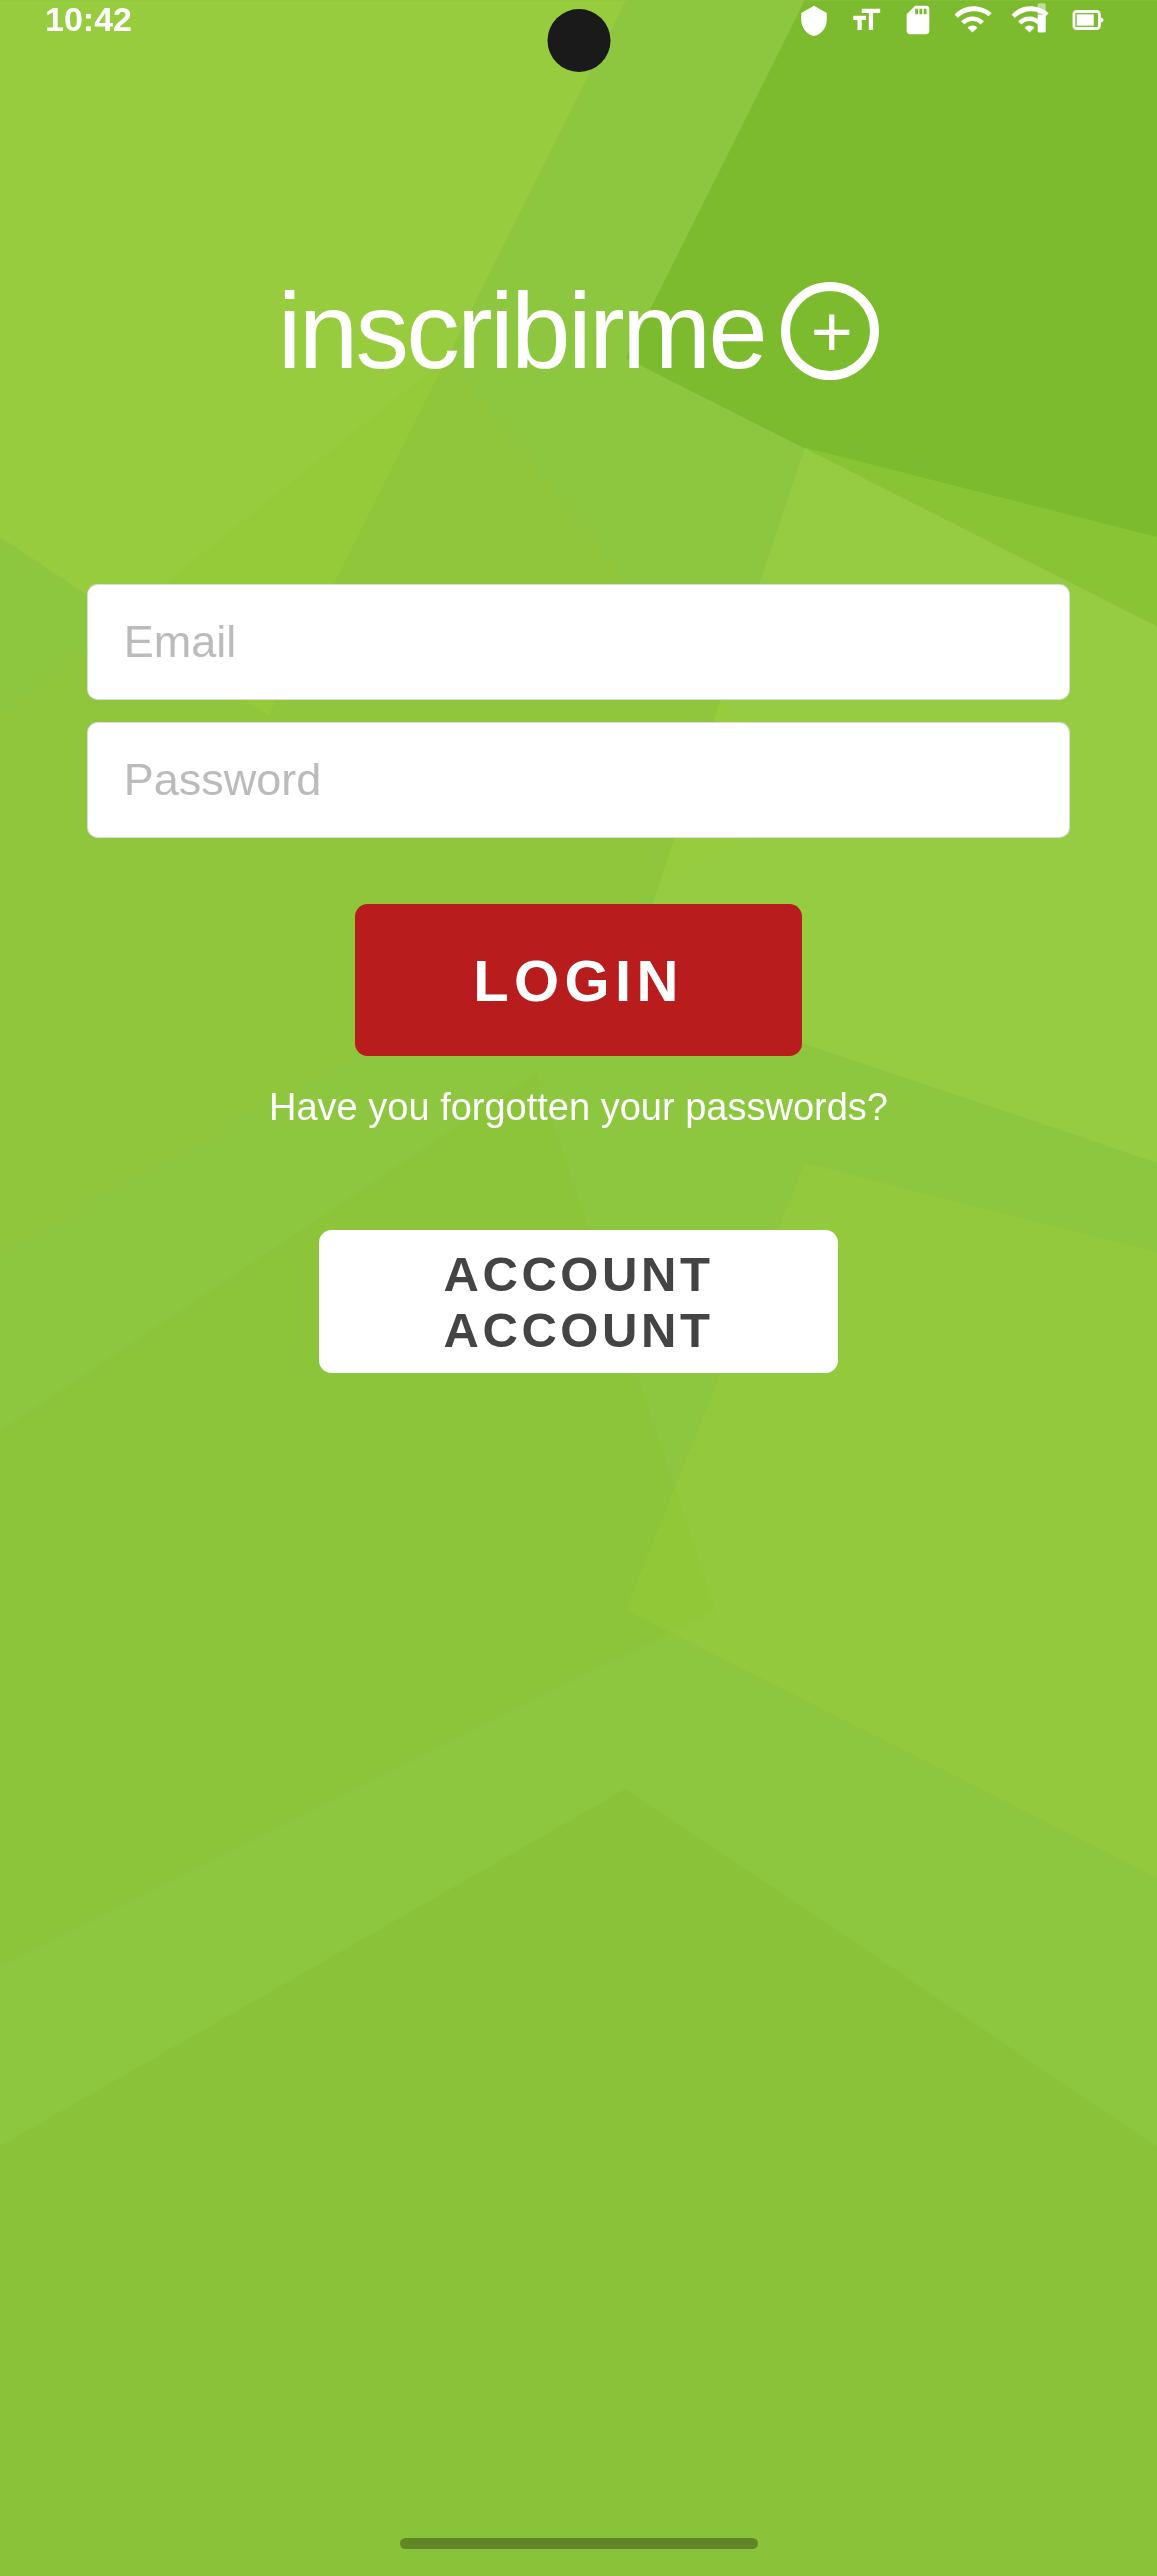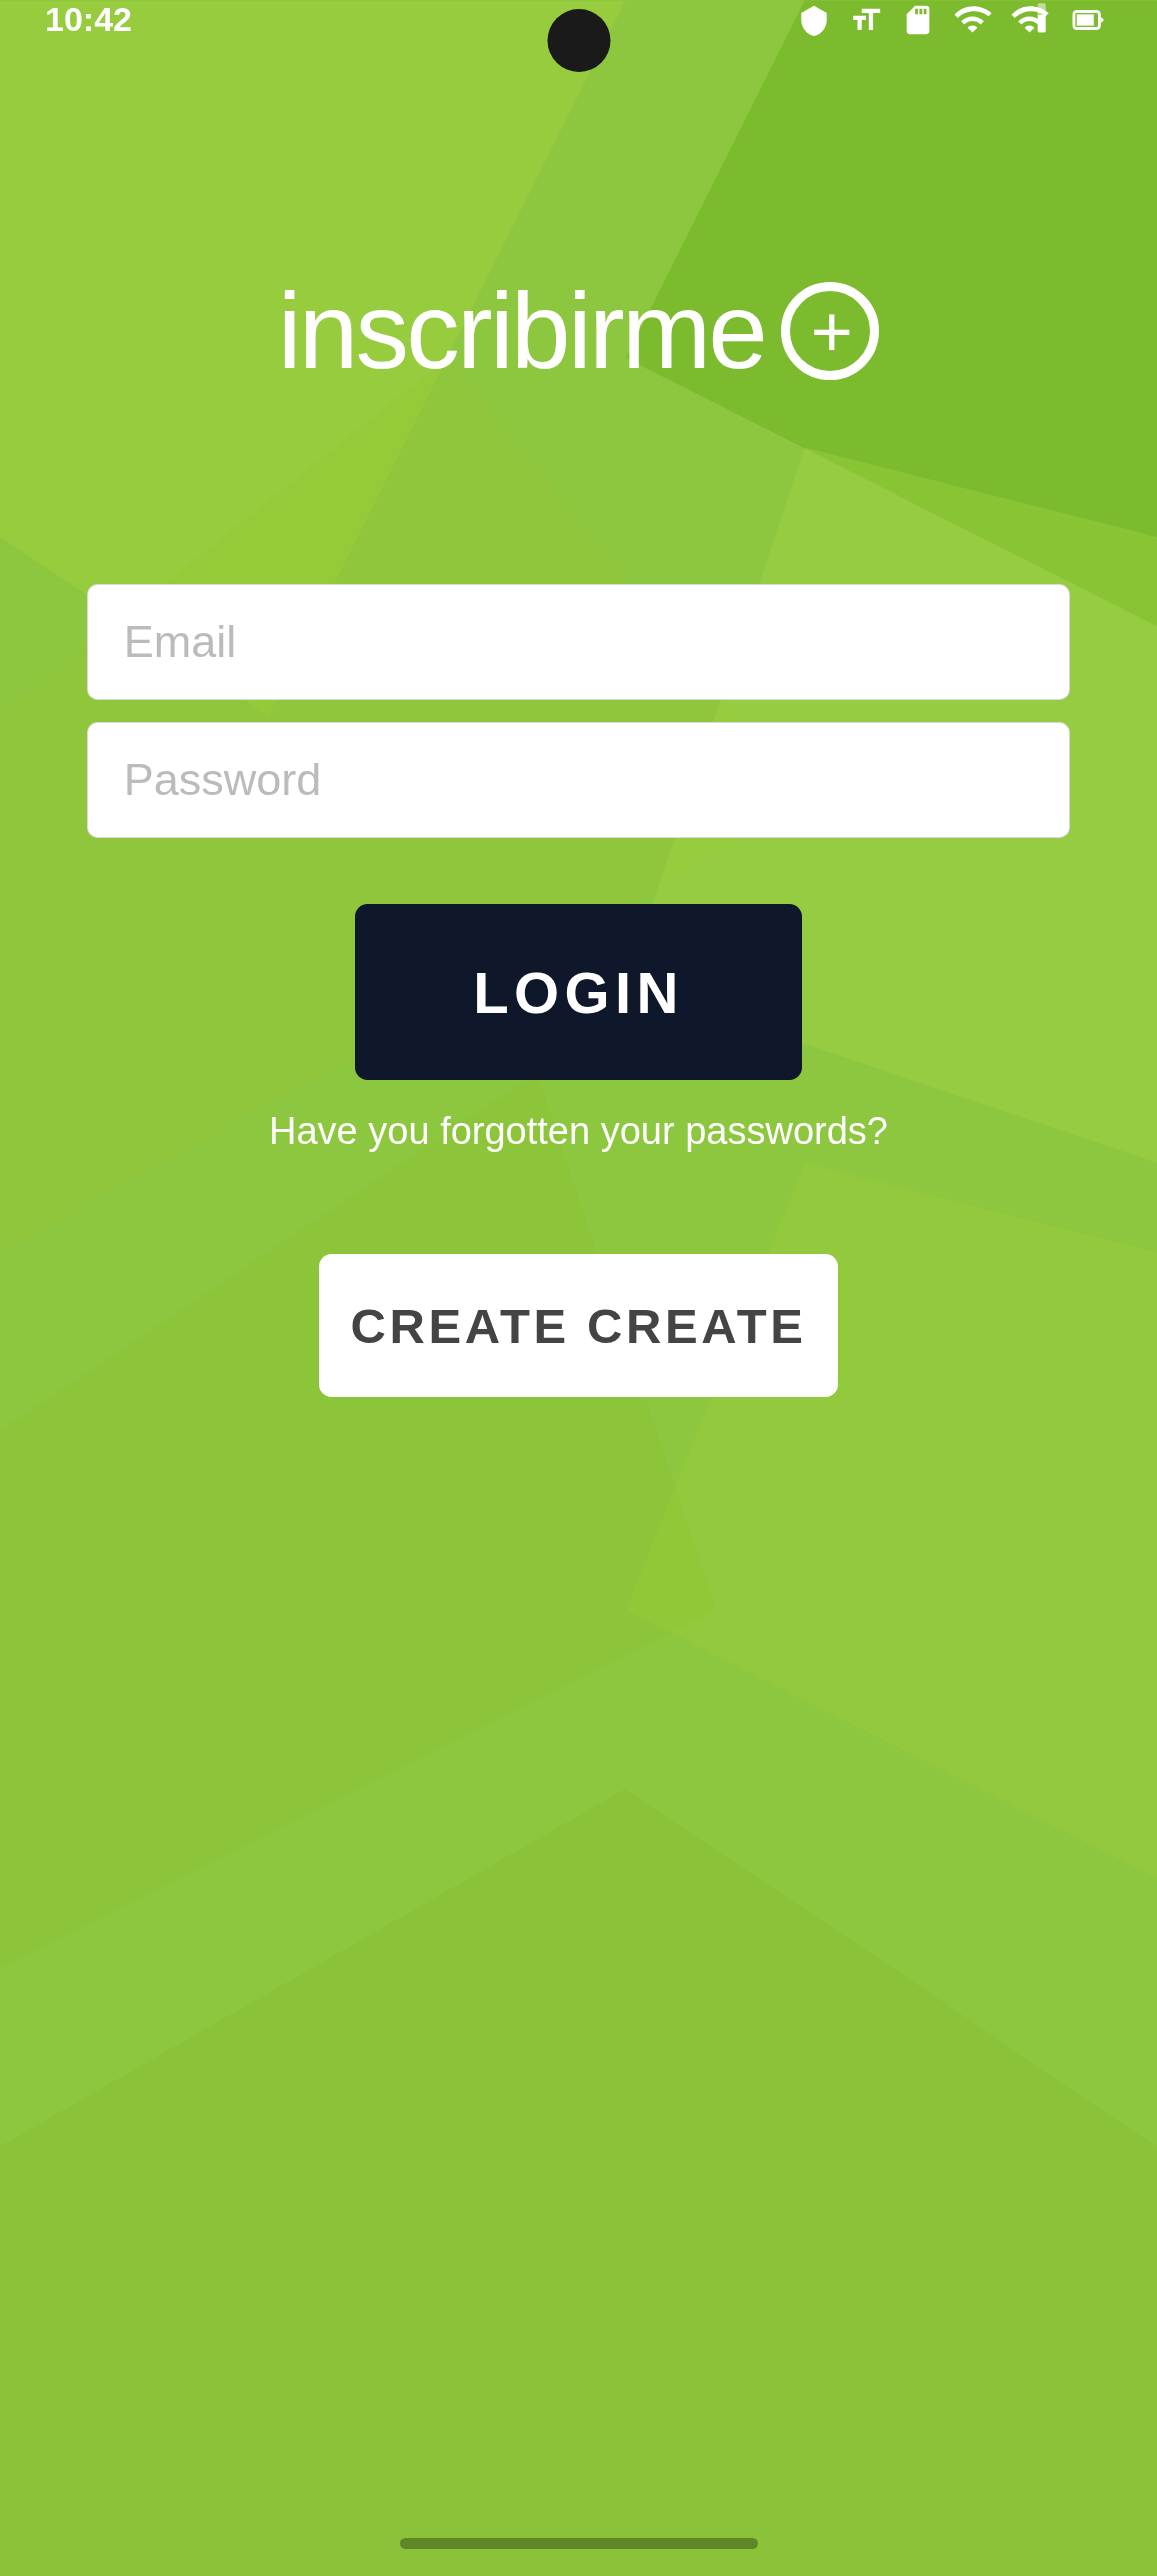--- a/index.html
+++ b/index.html
@@ -157,22 +157,22 @@
 
     .input-field::placeholder {
       color: #bbb;
       font-size: 45px;
     }
 
     
     .login-button {
       margin-top: 54px;
       width: 447px;
-      height: 176px;
-      background: #0f172a;
+      height: 152px;
+      background: #b91c1c;
       border: none;
       border-radius: 12.5px;
       color: white;
       font-size: 58px;
       font-weight: bold;
       letter-spacing: 5.4px;
       cursor: pointer;
       font-family: Arial, sans-serif;
     }
 
@@ -289,20 +289,20 @@
 
     <div class="form-container">
       <input type="email" class="input-field" placeholder="Email" style="">
       <input type="password" class="input-field" placeholder="Password" style="">
     </div>
 
     <button class="login-button">LOGIN</button>
 
     <a class="forgot-password" href="#">Have you forgotten your passwords?</a>
 
-    <button class="create-account-button">CREATE CREATE</button>
+    <button class="create-account-button">ACCOUNT ACCOUNT</button>
 
   </div>
 
   <div class="nav-bar"></div>
 
 </div>
 
 
 </body></html>

